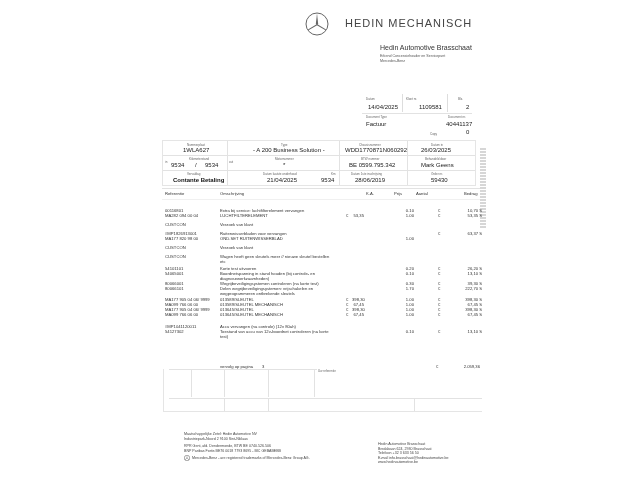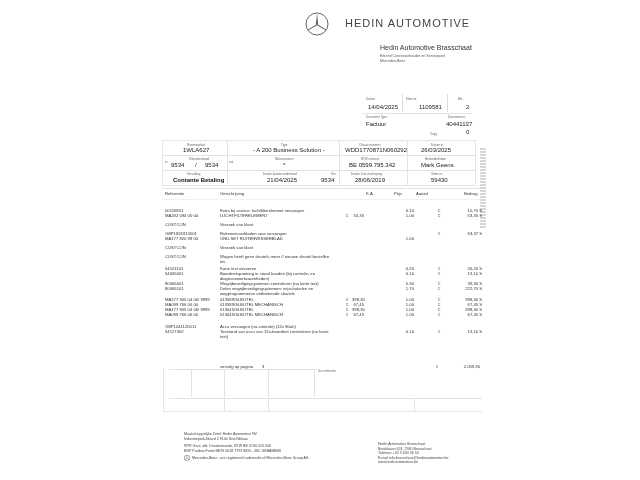--- a/index.html
+++ b/index.html
@@ -22,21 +22,21 @@
   </style>
 </head>
 <body>
 
 <svg class="abs logo" viewBox="0 0 24 24">
   <circle cx="12" cy="12" r="11" fill="none" stroke="#666" stroke-width="1"></circle>
   <path d="M12 1.5 L13.2 12 L12 12.8 L10.8 12 Z" fill="#666"></path>
   <path d="M12 12 L21 17.5 L20.5 18.3 L11.5 13 Z" fill="#666"></path>
   <path d="M12 12 L3 17.5 L3.5 18.3 L12.5 13 Z" fill="#666"></path>
 </svg>
-<div class="abs brand">HEDIN AUTOMOTIVE</div>
+<div class="abs brand">HEDIN MECHANISCH</div>
 <div class="abs dealer-name">Hedin Automotive Brasschaat</div>
 <div class="abs dealer-sub">
   <div>Erkend Concessiehouder en Servicepunt</div>
   <div>Mercedes-Benz</div>
 </div>
 
 <div class="abs" style="left:362px;top:94px;width:110px;height:44px;">
   <div class="abs box" style="left:0;top:0;width:40px;height:18px;border-top:none;border-left:none;border-bottom:none;"></div>
   <div class="abs box" style="left:40px;top:0;width:44px;height:18px;border-top:none;border-bottom:none;"></div>
   <div class="abs hline" style="left:0;top:19px;width:110px;"></div>

